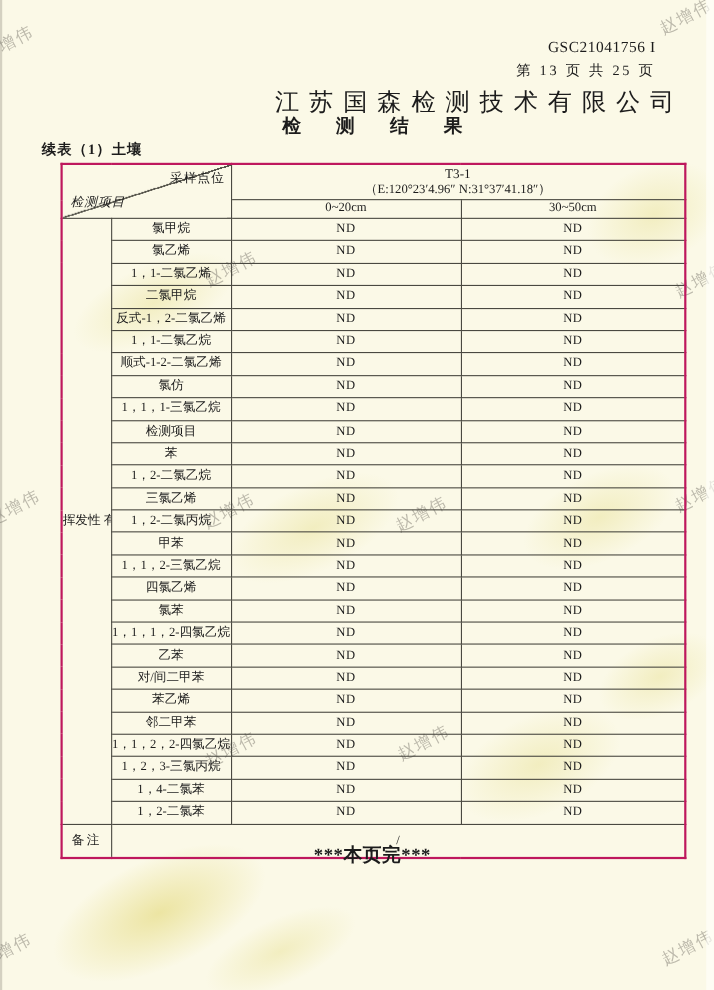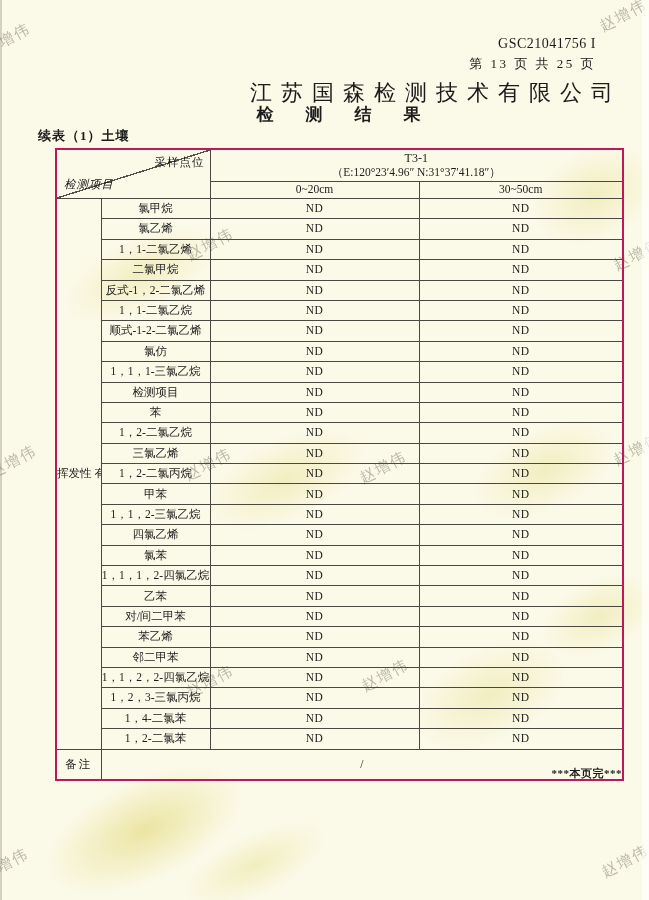--- a/index.html
+++ b/index.html
@@ -47,22 +47,22 @@
   }
   .corner-top{position:absolute;top:6px;right:5px;font-size:11.5px;letter-spacing:1px;}
   .corner-bottom{position:absolute;bottom:7px;left:7px;font-size:11.5px;letter-spacing:1px;font-style:italic;}
   td.category-cell{white-space:pre-line;font-size:11.5px;line-height:1.55;}
   td.param-cell{font-size:11.5px;}
   td.value-cell{font-size:11px;letter-spacing:.5px;}
   tr.remark-row{height:31px;}
   td.remark-label{letter-spacing:2px;}
   td.remark-value{text-align:left;padding-left:9px;}
 
-  .page-footer{position:absolute;top:766px;left:55px;width:567px;text-align:right;
-    font-size:11px;font-weight:bold;letter-spacing:.5px;}
+  .page-footer{position:absolute;top:766px;left:55px;width:567px;text-align:center;
+    font-size:17px;font-weight:bold;letter-spacing:.5px;}
 
   .wm{
     position:absolute;color:rgba(125,121,112,.5);
     font-size:15px;letter-spacing:2px;transform:rotate(-28deg);
     font-family:"DejaVu Sans",sans-serif;pointer-events:none;white-space:nowrap;
   }
   .ywm{
     position:absolute;pointer-events:none;border-radius:50%;
     background:radial-gradient(ellipse,rgba(216,204,80,.26),rgba(216,204,80,0) 70%);
     transform:rotate(-25deg);

